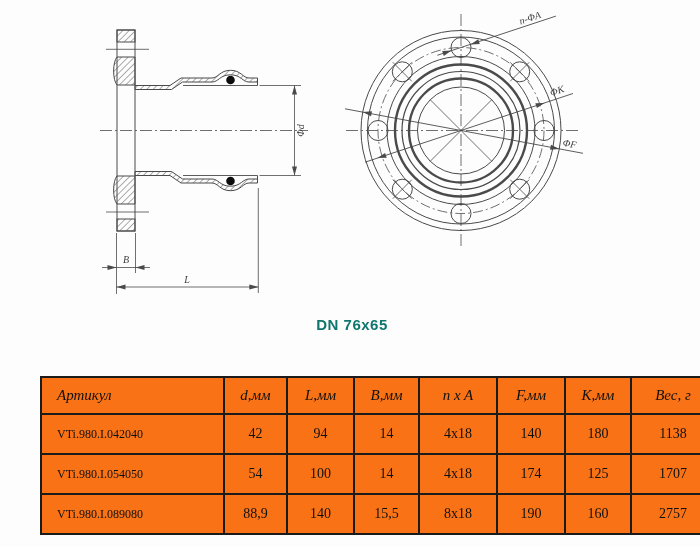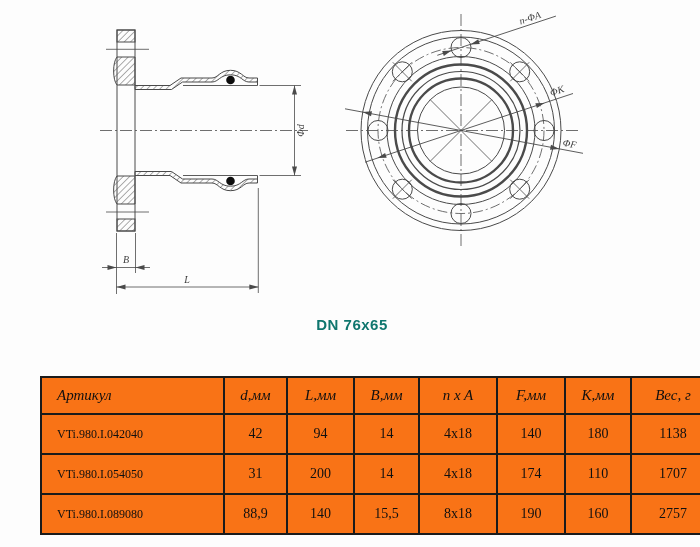--- a/index.html
+++ b/index.html
@@ -180,26 +180,26 @@
     <td>42</td>
     <td>94</td>
     <td>14</td>
     <td>4x18</td>
     <td>140</td>
     <td>180</td>
     <td>1138</td>
   </tr>
   <tr>
     <td>VTi.980.I.054050</td>
-    <td>31</td>
-    <td>200</td>
+    <td>54</td>
+    <td>100</td>
     <td>14</td>
     <td>4x18</td>
     <td>174</td>
-    <td>110</td>
+    <td>125</td>
     <td>1707</td>
   </tr>
   <tr>
     <td>VTi.980.I.089080</td>
     <td>88,9</td>
     <td>140</td>
     <td>15,5</td>
     <td>8x18</td>
     <td>190</td>
     <td>160</td>

